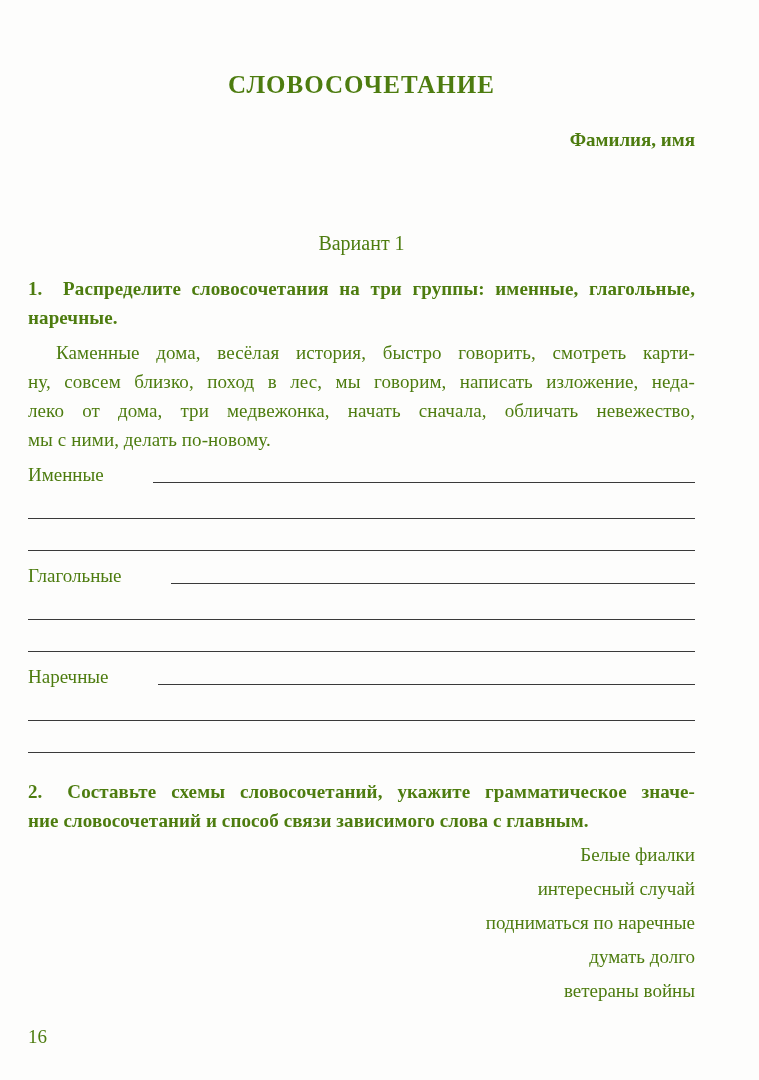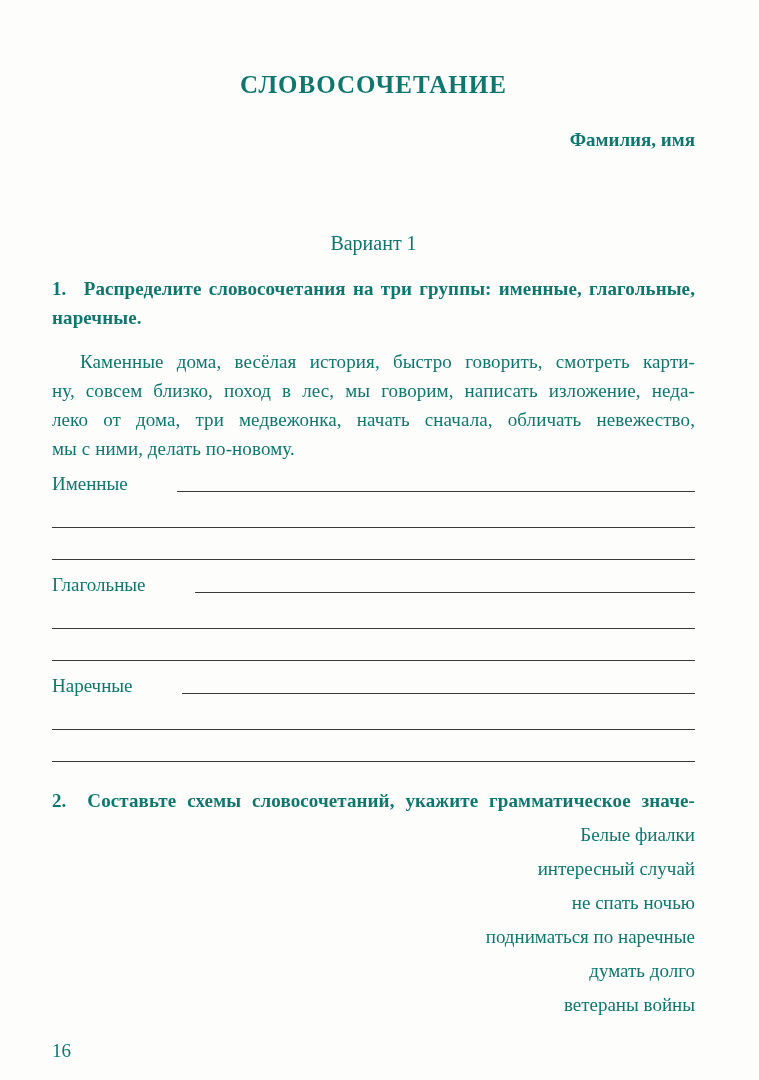--- a/index.html
+++ b/index.html
@@ -4,22 +4,22 @@
 <style>
   * { margin: 0; padding: 0; box-sizing: border-box; }
   html, body { background: #e9e9e9; }
   body { font-family: "Liberation Serif", "DejaVu Serif", serif; }
 
   .page {
     position: relative;
     width: 759px;
     height: 1080px;
     background: #fdfdfc;
-    color: #0f766e;
-    padding: 0 64px 0 52px;
+    color: #4d7c0f;
+    padding: 0 64px 0 28px;
     overflow: hidden;
     font-size: 19px;
   }
 
   
   .title {
     margin-top: 70px;
     text-align: center;
     font-size: 25px;
     font-weight: bold;
@@ -54,21 +54,21 @@
     line-height: 30px;
   }
 
   
   .heading { font-weight: bold; line-height: 29px; letter-spacing: 0.1px; }
   .heading.first { margin-top: 16px; }
   .j { text-align: justify; text-align-last: justify; }
   .num { margin-right: 10px; }
 
   
-  .para { margin-top: 15px; }
+  .para { margin-top: 6px; }
   .pline { line-height: 29px; letter-spacing: 0.1px; }
   .ind { text-indent: 28px; }
 
   
   .groups { margin-top: 2px; }
   .group { margin-top: 6px; }
   .group:first-child { margin-top: 0; }
   .lrow { display: flex; align-items: flex-end; height: 31px; gap: 37px; }
   .lrow .glabel { line-height: 24px; }
   .brow {
@@ -140,32 +140,29 @@
       </div>
       <div class="brow"></div>
       <div class="brow"></div>
     </div>
 
   </div>
 
   <div class="heading task2-heading j">
     <span class="num">2.</span> <span>Составьте схемы словосочетаний, укажите грамматическое значе-</span>
   </div>
+  <div class="heading">ние словосочетаний и способ связи зависимого слова с главным.</div>
 
   <div class="items">
     <div class="irow">
       <span class="ilabel">Белые фиалки</span>
       <span class="fill"></span>
     </div>
     <div class="irow">
       <span class="ilabel">интересный случай</span>
-      <span class="fill"></span>
-    </div>
-    <div class="irow">
-      <span class="ilabel">не спать ночью</span>
       <span class="fill"></span>
     </div>
     <div class="irow">
       <span class="ilabel">подниматься по наречные</span>
       <span class="fill"></span>
     </div>
     <div class="irow">
       <span class="ilabel">думать долго</span>
       <span class="fill"></span>
     </div>

